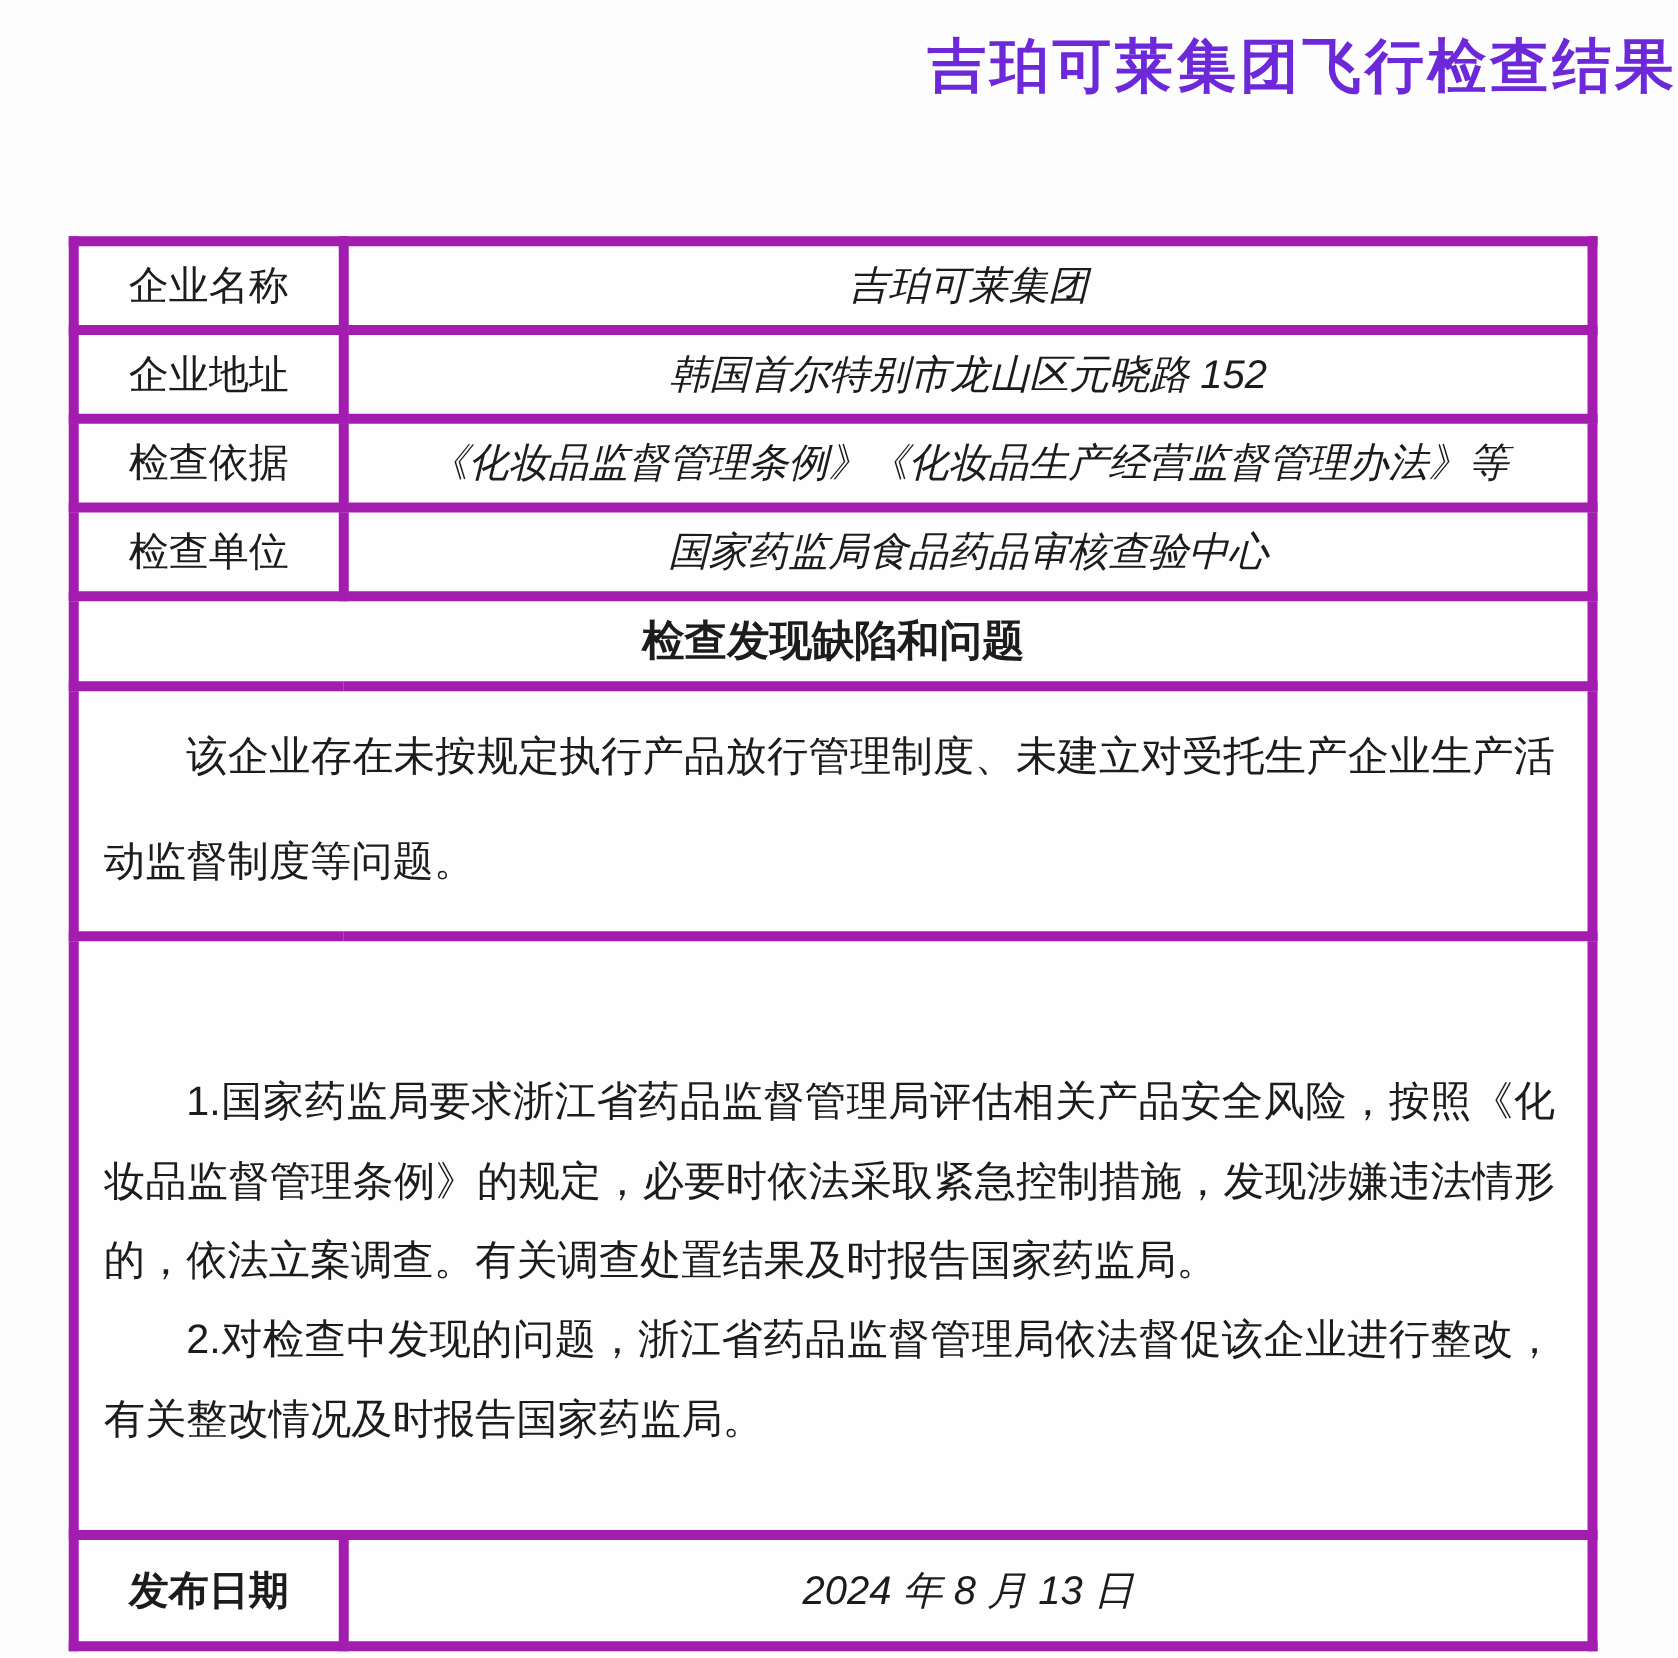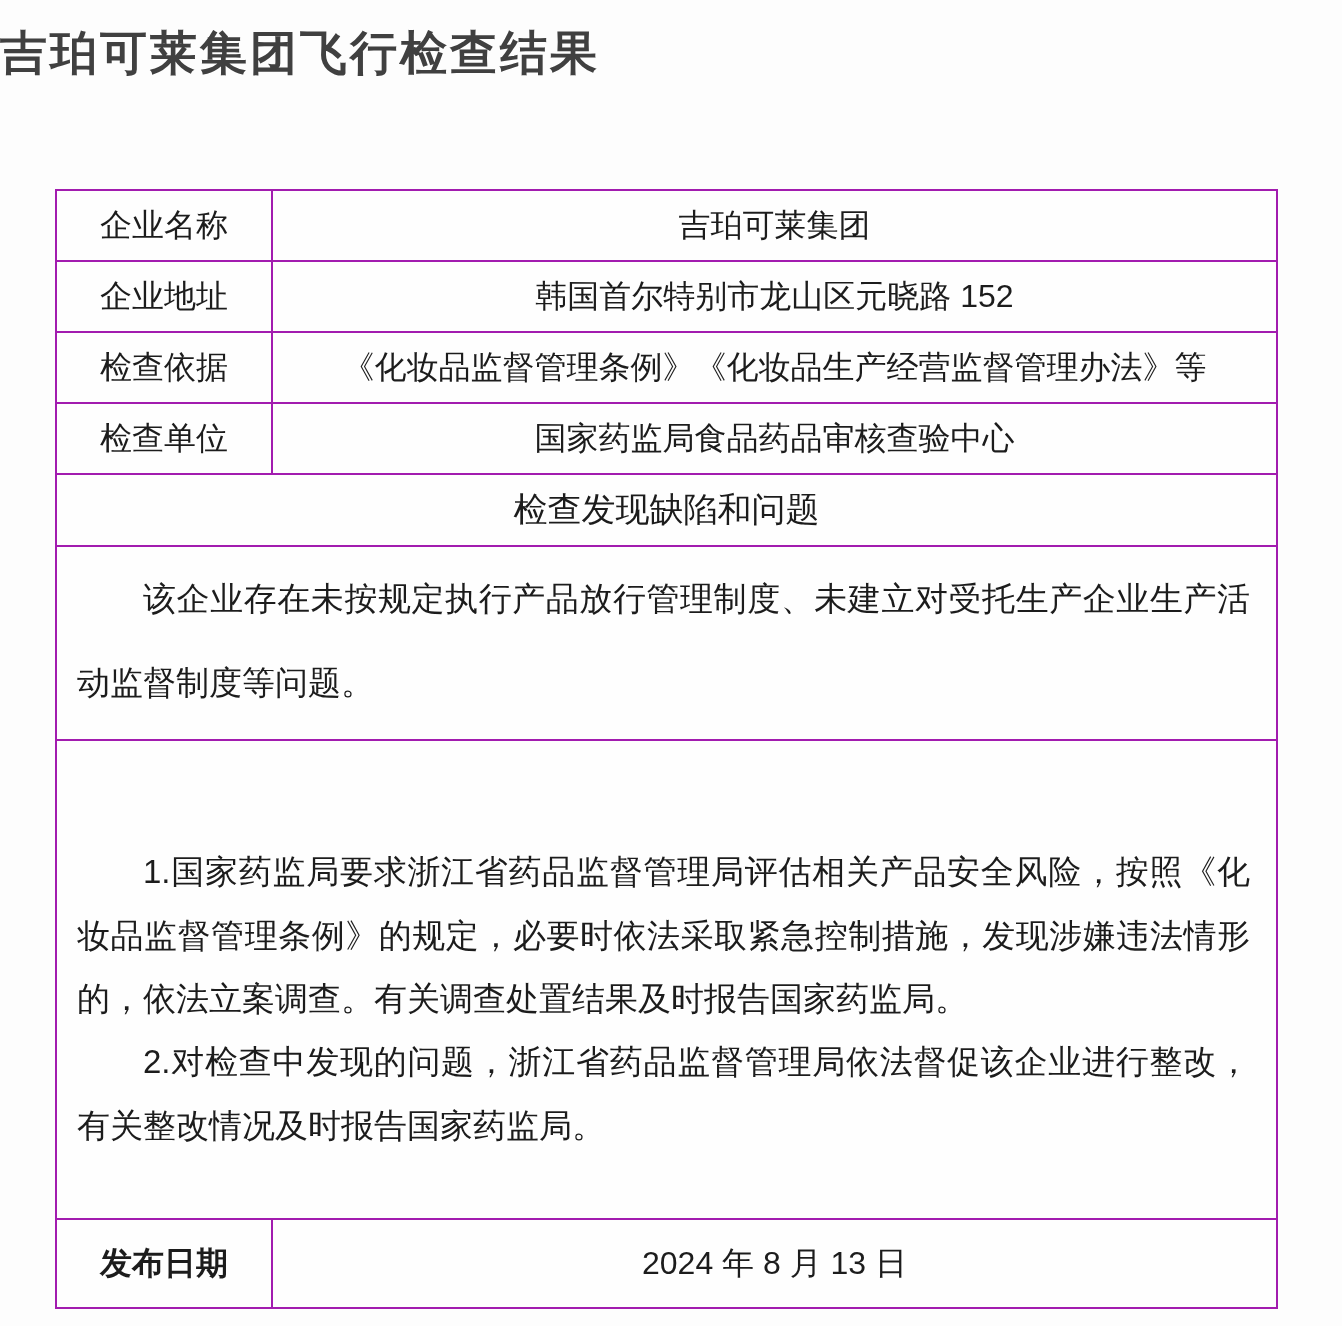--- a/index.html
+++ b/index.html
@@ -12,56 +12,57 @@
     color: #1c1c1c;
     overflow: hidden;
   }
   .page {
     width: 1342px;
     height: 1326px;
     background: #fdfdfd;
     position: relative;
   }
   .doc-title {
-    text-align: left;
+    text-align: right;
     font-size: 47px;
     font-weight: bold;
     letter-spacing: 3px;
     padding-top: 22px;
-    color: #404040;
+    color: #6d28d9;
   }
   table.result-table {
     border-collapse: collapse;
     table-layout: fixed;
     width: 1223px;
     margin-left: 55px;
     margin-top: 104px;
   }
   table.result-table td {
-    border: 2px solid #a21caf;
+    border: 8px solid #a21caf;
     background: #fefefe;
     vertical-align: middle;
     box-sizing: border-box;
   }
   col.label-col { width: 216px; }
   .info-row td { height: 71px; }
   .label-cell {
     text-align: center;
     font-size: 32px;
     padding: 4px 6px;
   }
   .value-cell {
     text-align: center;
     font-size: 32px;
     padding: 4px 14px;
+    font-style: italic;
   }
   .section-header-cell {
     height: 72px;
     text-align: center;
-    font-weight: normal;
+    font-weight: bold;
     font-size: 34px;
     padding: 4px 10px;
   }
   .defects-cell {
     height: 190px;
     font-size: 33px;
     line-height: 2.55;
     padding: 10px 26px 14px 20px;
     vertical-align: top;
   }

